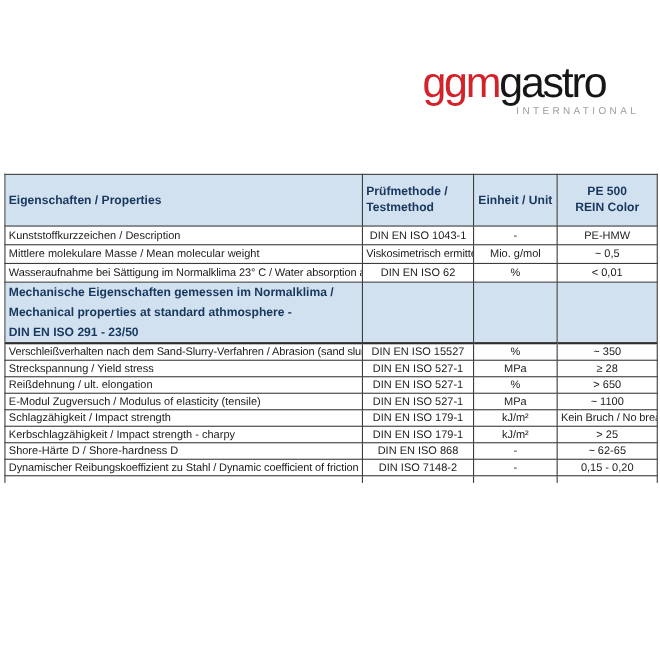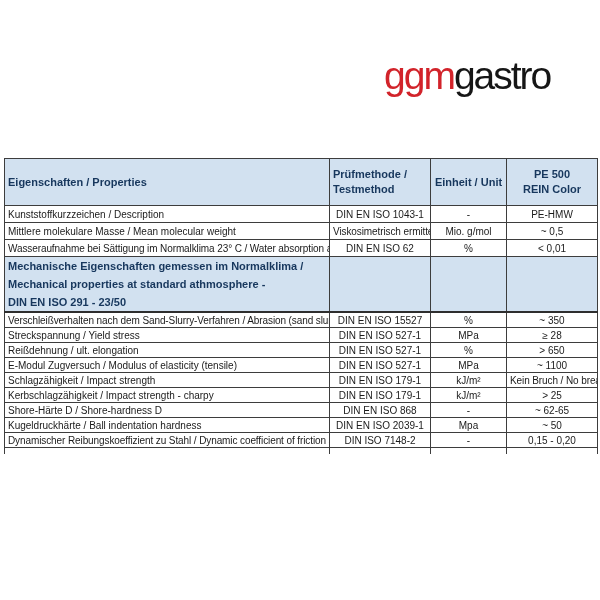--- a/index.html
+++ b/index.html
@@ -81,20 +81,21 @@
     height: 6px;
     border-bottom: none;
     background: #ffffff;
   }
 </style>
 </head>
 <body>
 
 <div class="logo">
   <div class="wordmark"><span class="part1">ggm</span><span class="part2">gastro</span></div>
+  <div class="subtitle">INTERNATIONAL</div>
 </div>
 
 <table class="spec">
   <colgroup>
     <col style="width:325px">
       <col style="width:101px">
       <col style="width:76px">
       <col style="width:91px">
   </colgroup>
   <tbody>
@@ -181,26 +182,20 @@
     <td class="center">kJ/m²</td>
     <td class="center">&gt; 25</td>
   </tr>
   <tr class="g2">
     <td>Shore-Härte D / Shore-hardness D</td>
     <td class="center">DIN EN ISO 868</td>
     <td class="center">-</td>
     <td class="center">~ 62-65</td>
   </tr>
   <tr class="g2">
-    <td>Kugeldruckhärte / Ball indentation hardness</td>
-    <td class="center">DIN EN ISO 2039-1</td>
-    <td class="center">Mpa</td>
-    <td class="center">~ 50</td>
-  </tr>
-  <tr class="g2">
     <td class="shrink">Dynamischer Reibungskoeffizient zu Stahl / Dynamic coefficient of friction against</td>
     <td class="center">DIN ISO 7148-2</td>
     <td class="center">-</td>
     <td class="center">0,15 - 0,20</td>
   </tr>
 
   <tr class="stub">
     <td></td>
     <td></td>
     <td></td>

